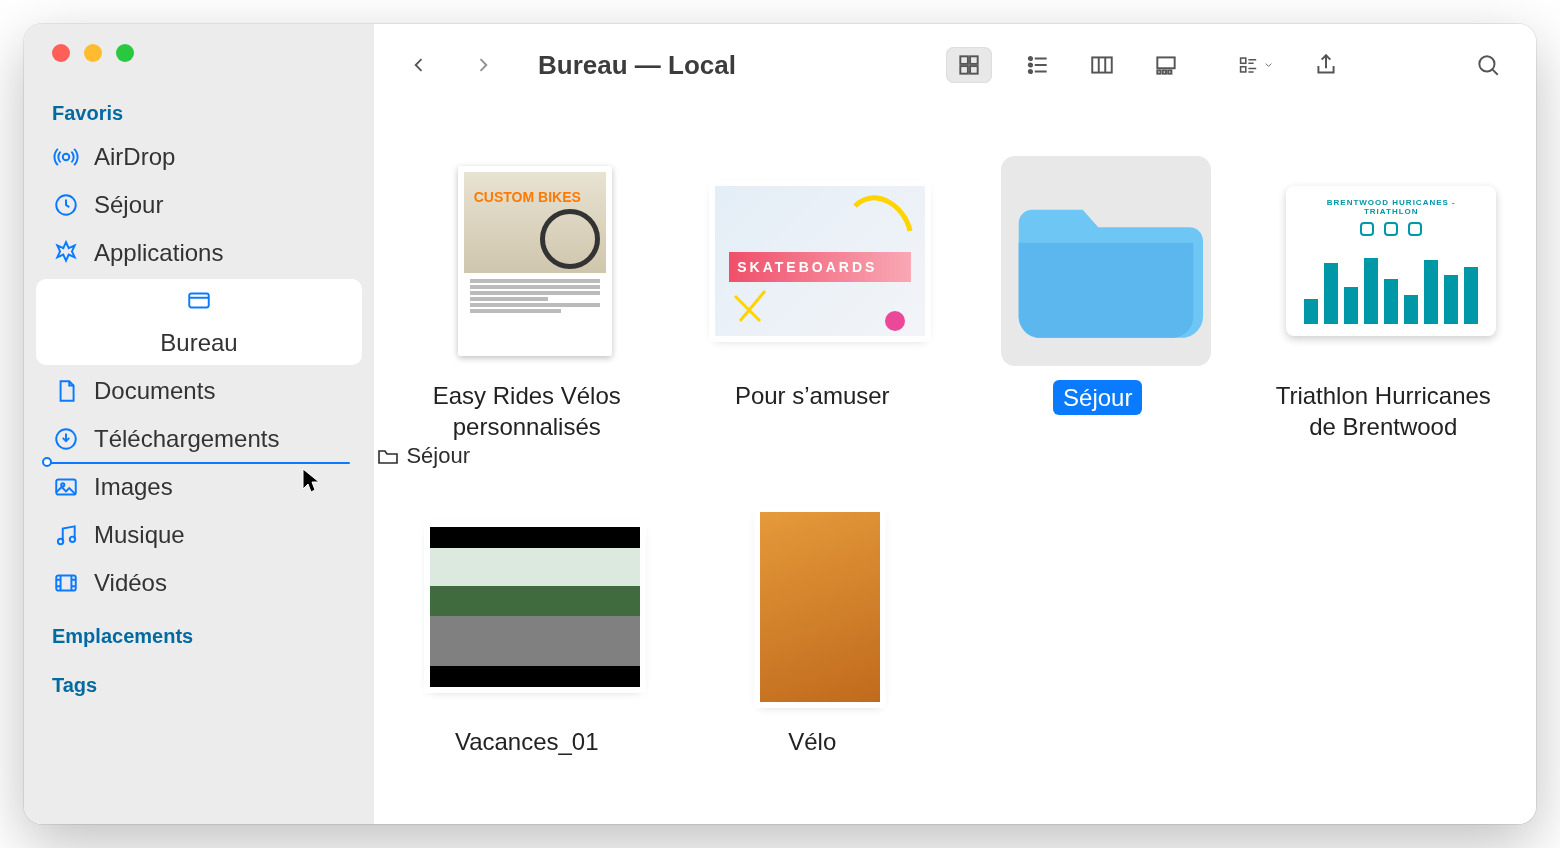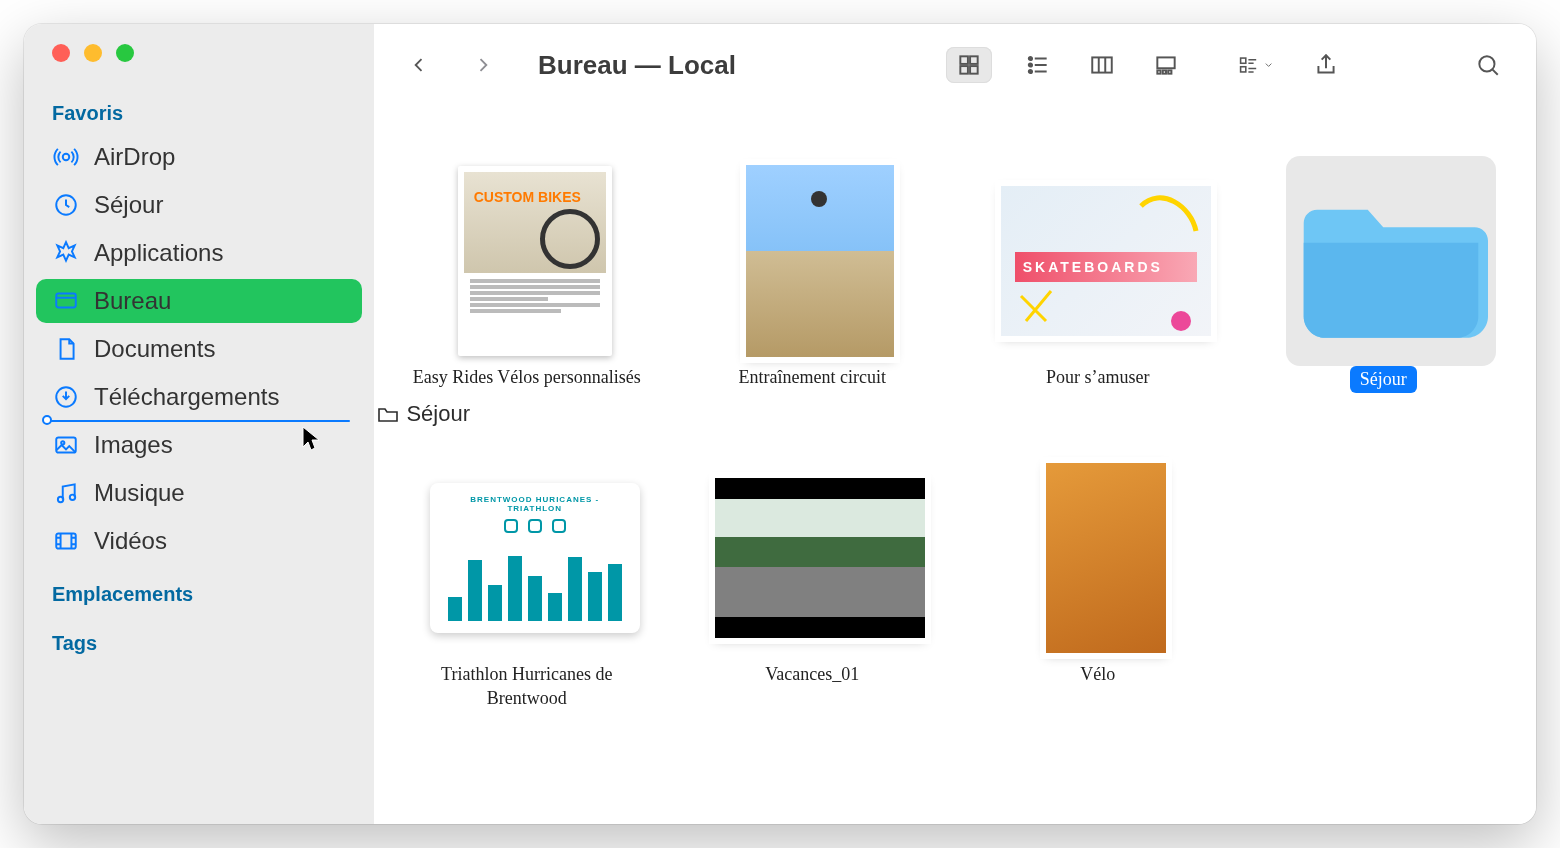--- a/index.html
+++ b/index.html
@@ -9,21 +9,21 @@
     box-shadow:0 20px 60px rgba(0,0,0,.25), 0 0 0 1px rgba(0,0,0,.08);
     display:flex; position:relative; background:#fff;
   }
   
   .sidebar { width:350px; background:#ececec; display:flex; flex-direction:column; padding-top:20px; flex-shrink:0; position:relative; }
   .traffic { display:flex; gap:14px; padding-left:28px; padding-bottom:22px; }
   .dot { width:18px; height:18px; border-radius:50%; }
   .dot.red{background:#ff5f57;} .dot.yellow{background:#febc2e;} .dot.green{background:#28c840;}
   .section-label { color:#0369a1; font-size:20px; font-weight:600; padding:18px 28px 8px; }
   .sb-item { display:flex; align-items:center; gap:14px; padding:8px 16px; margin:2px 12px; border-radius:10px; font-size:24px; color:#333; cursor:default; }
-  .sb-item.active { background:#22c55e; }
+  .sb-item.active { background:#ffffff;flex-direction:column; }
   .sb-icon { width:28px; height:28px; display:flex; align-items:center; justify-content:center; color:#0a7aff; flex-shrink:0; }
   .sb-icon svg { width:26px; height:26px; stroke:currentColor; fill:none; stroke-width:1.8; }
   .divider-drop { position:absolute; left:24px; right:24px; height:2px; background:#0a7aff; border-radius:2px; }
   .drop-dot { position:absolute; width:10px; height:10px; border:2px solid #0a7aff; border-radius:50%; background:#fff; left:-6px; top:-5px; }
   .drag-tip { position:absolute; display:flex; align-items:center; gap:6px; font-size:22px; color:#2c2c2c; }
   .drag-tip svg { width:24px; height:24px; stroke:#2c2c2c; fill:none; stroke-width:1.6; }
   .cursor { position:absolute; width:20px; height:28px; }
 
   
   .main { flex:1; display:flex; flex-direction:column; background:#fff; }
@@ -36,21 +36,21 @@
   .view-group { display:flex; align-items:center; gap:28px; }
   .tb-btn { width:36px; height:36px; display:flex; align-items:center; justify-content:center; color:#555; border-radius:8px;}
   .tb-btn.active { background:#e8e8e8; box-shadow:inset 0 0 0 1px #ddd; padding:6px 10px; width:auto;}
   .tb-btn svg{width:26px;height:26px;stroke:currentColor;fill:none;stroke-width:1.8;}
   .tb-group2{display:flex;gap:34px;margin-left:38px;}
   .content { flex:1; overflow:auto; padding:50px 30px; }
   .grid { display:grid; grid-template-columns:repeat(4, 1fr); column-gap:40px; row-gap:60px; }
   .cell { display:flex; flex-direction:column; align-items:center; text-align:center; }
   .thumb { width:210px; height:210px; display:flex; align-items:center; justify-content:center; position:relative;margin-left:16px;}
   .paper { background:#fff; box-shadow:0 2px 6px rgba(0,0,0,.25); border-radius:2px;}
-  .label { font-size:18px; color:#222; line-height:1.3; max-width:250px;font-family:Liberation Serif, serif;}
+  .label { font-size:24px; color:#222; margin-top:14px; line-height:1.3; max-width:250px;}
   .label.selected { background:#0a7aff; color:#fff; border-radius:6px; padding:2px 10px;}
   .folder-sel { background:#e8e8e8; border-radius:14px; padding:14px 8px 8px;}
 
   
   .photo { border-radius:0; box-shadow:0 0 0 6px #fff, 0 3px 10px rgba(0,0,0,.25);}
   .p1{ width:154px; height:190px; padding:6px; display:flex; flex-direction:column;}
   .p1 .hero{flex:1.4;background:linear-gradient(180deg,#e8e2d2 0%,#cfc6ad 100%);position:relative;}
   .p1 .hero::after{content:"CUSTOM BIKES";position:absolute;top:18px;left:10px;color:#ff7a00;font-weight:900;font-size:14px;line-height:1;}
   .p1 .wheel{position:absolute;right:6px;bottom:4px;width:60px;height:60px;border:5px solid #333;border-radius:50%;}
   .p1 .txt{flex:.9;background:#fff;display:flex;flex-direction:column;gap:2px;padding:6px;}
@@ -282,29 +282,20 @@
                   <div></div>
                   <div style="width:60%"></div>
                   <div></div>
                   <div style="width:70%"></div>
                 </div>
           </div>
             </div>
           <div class="label">Easy Rides Vélos personnalisés</div>
         </div>
 
-        <div class="cell">
-          <div class="thumb">
-              <div class="photo p2">
-            <div class="sky"></div>
-                <div class="ramp"></div>
-          </div>
-            </div>
-          <div class="label">Entraînement circuit</div>
-        </div>
 
         <div class="cell">
           <div class="thumb">
               <div class="photo p3">
             <div class="bar">SKATEBOARDS</div>
             <div class="dood"><svg viewBox="0 0 210 150">
                     <path d="M140 20c20-20 50 0 55 25" stroke="#ffd400" stroke-width="5" fill="none"></path>
                     <circle cx="180" cy="135" r="10" fill="#ec4899"></circle>
                     <path d="M20 110l25 25M50 105l-25 30" stroke="#ffd400" stroke-width="3"></path>
                   </svg></div>

